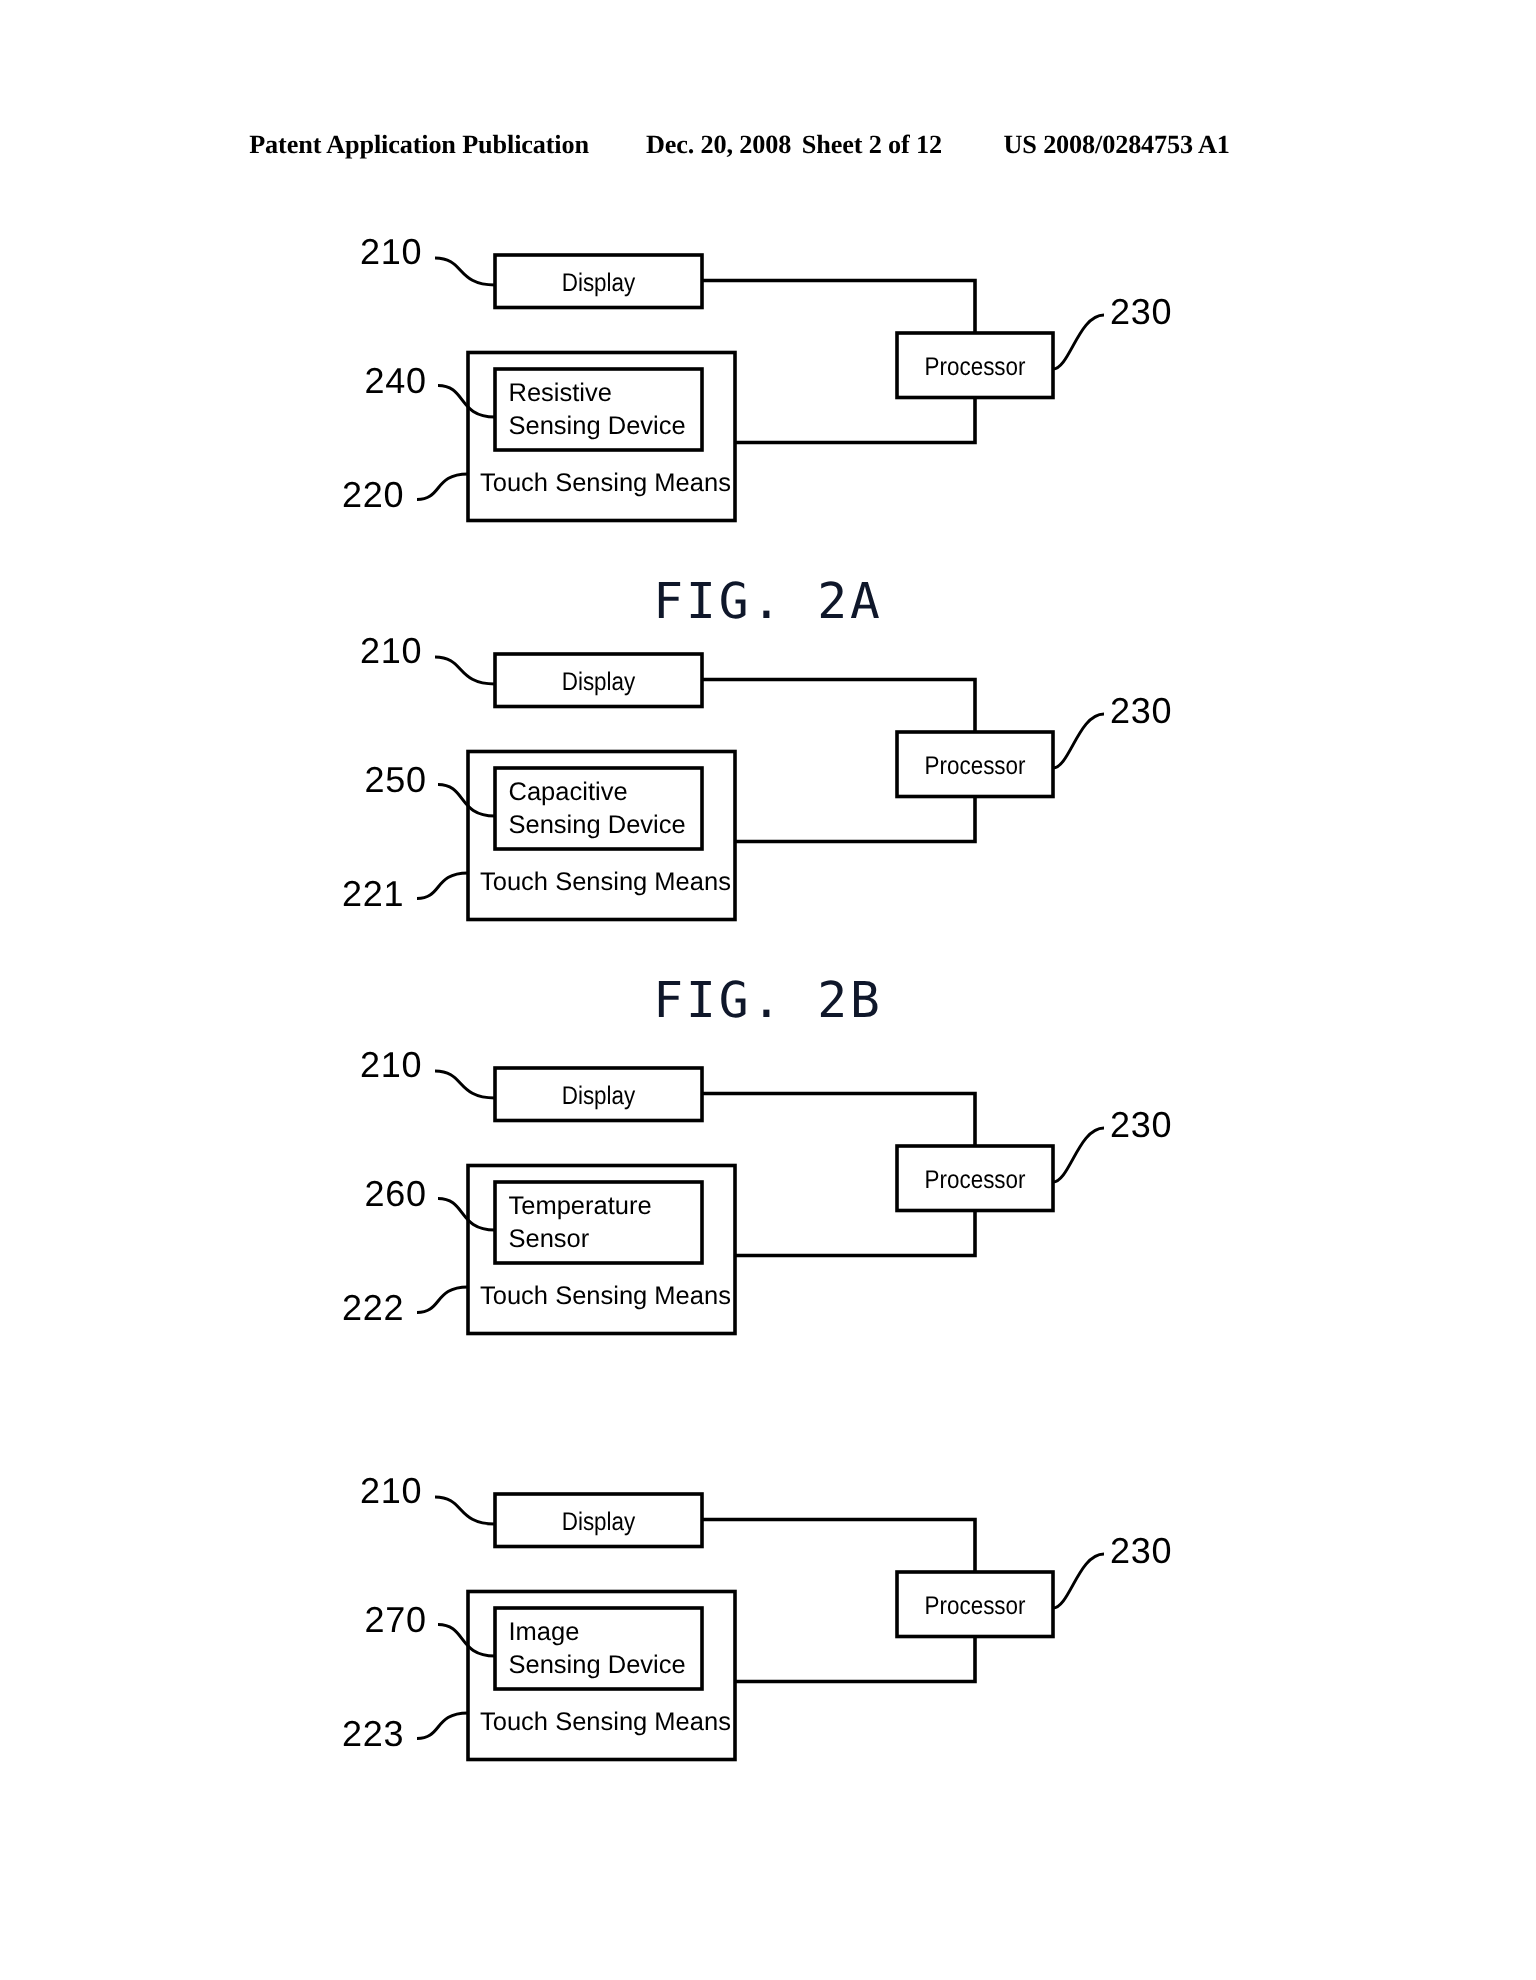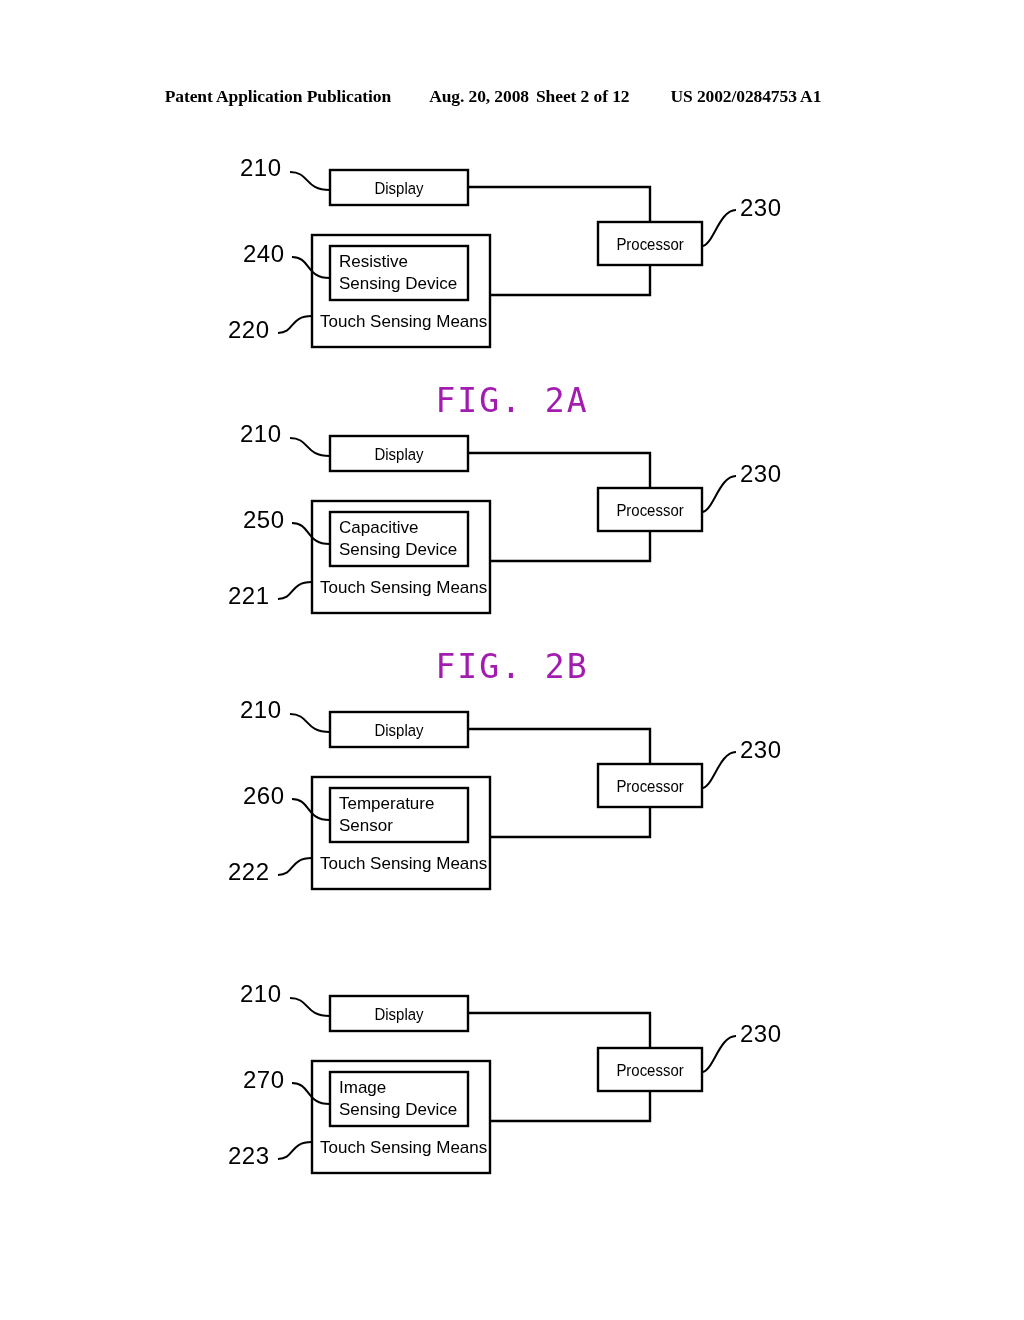--- a/index.html
+++ b/index.html
@@ -45,21 +45,21 @@
     width: 1024px;
   }
   .fig-canvas {
     display: block;
   }
   .fig-caption {
     text-align: center;
     font-family: "DejaVu Sans Mono", monospace;
     font-size: 33px;
     letter-spacing: 2px;
-    color: #a21caf;
+    color: #0f172a;
     margin-top: -4px;
   }
 
   
   svg text {
     font-family: "Liberation Sans", sans-serif;
     fill: #000;
   }
   text.box-label {
     font-size: 17px;
@@ -88,23 +88,23 @@
     stroke: #000000;
     stroke-width: 2.0;
     fill: none;
   }
 </style>
 </head>
 <body>
 
 <div class="page-header">
   <span class="hdr-pub">Patent Application Publication</span>
-  <span class="hdr-date">Aug. 20, 2008</span>
+  <span class="hdr-date">Dec. 20, 2008</span>
   <span class="hdr-sheet">Sheet 2 of 12</span>
-  <span class="hdr-patno">US 2002/0284753 A1</span>
+  <span class="hdr-patno">US 2008/0284753 A1</span>
 </div>
 
 <div id="figures-root">
     <div class="figure-block" style="top: 150px;">
       <svg class="fig-canvas" width="1024" height="235" viewBox="0 0 1024 235">
         <path class="wire" d="M 468 37 H 650 V 72"></path>
         <path class="wire" d="M 650 115 V 145 H 468"></path>
         <rect class="node" x="312" y="85" width="178" height="112"></rect>
         <rect class="node" x="330" y="20" width="138" height="35"></rect>
         <text class="box-label" x="399" y="44" text-anchor="middle">Display</text>

